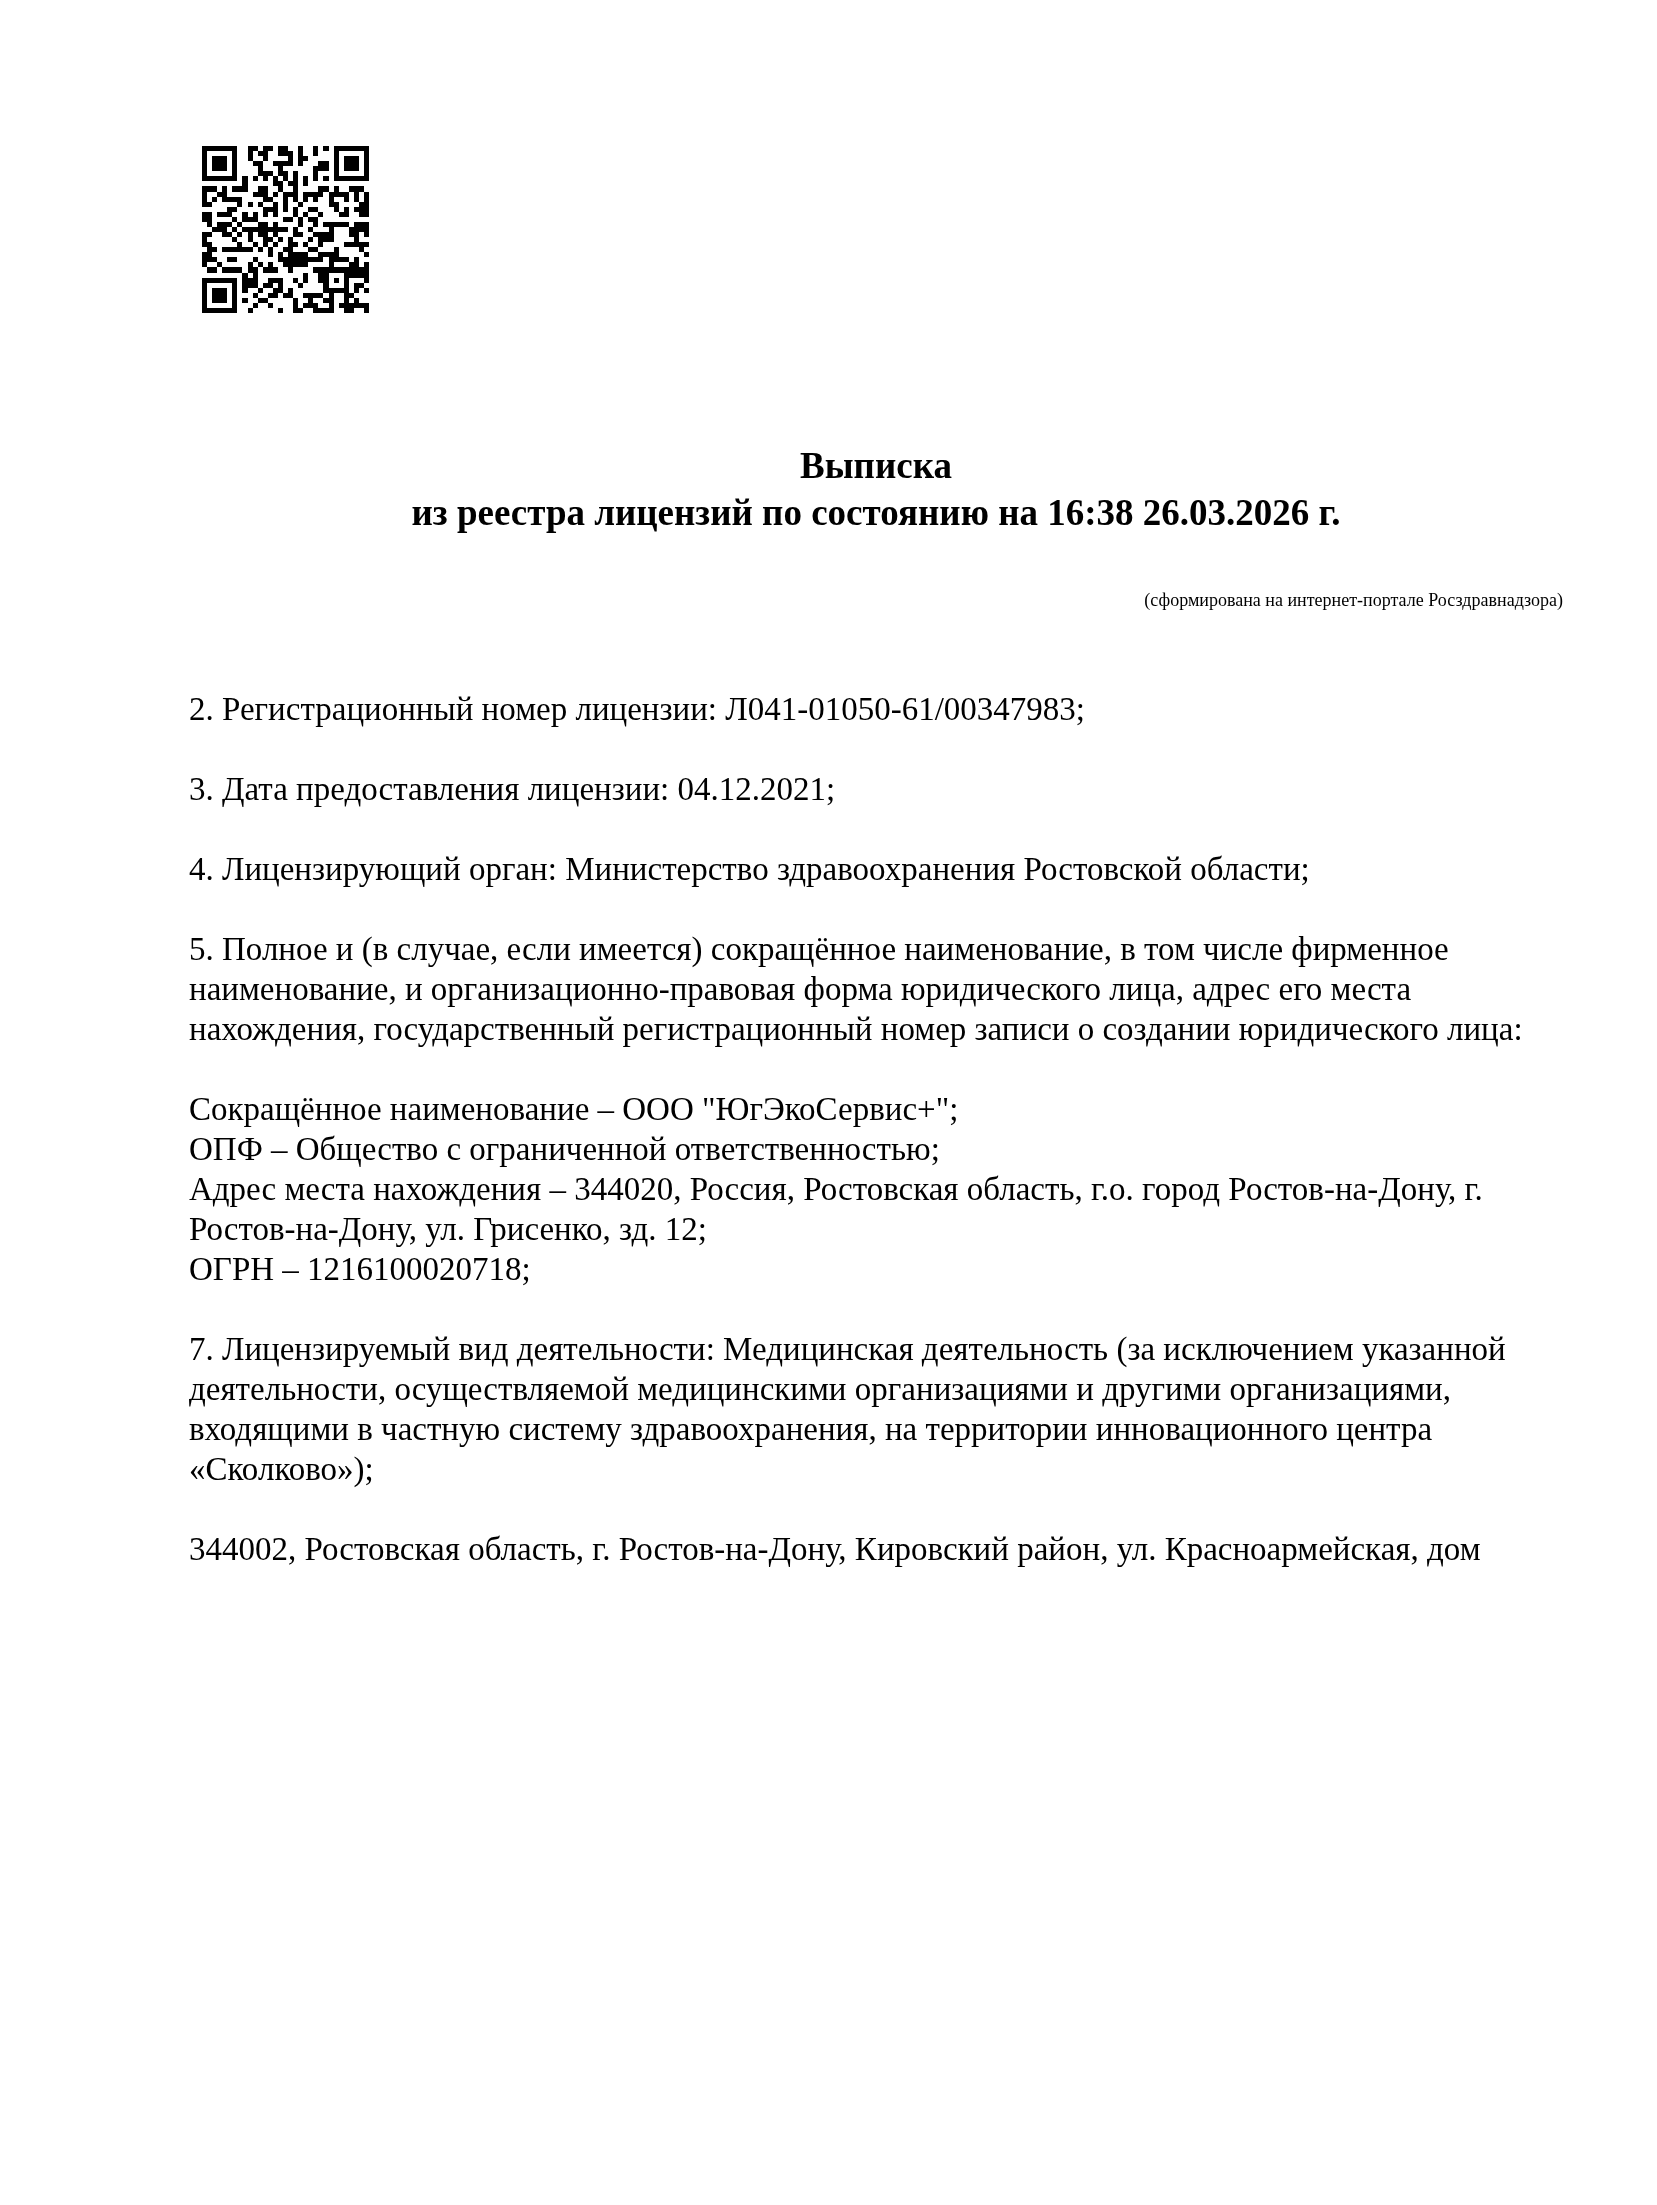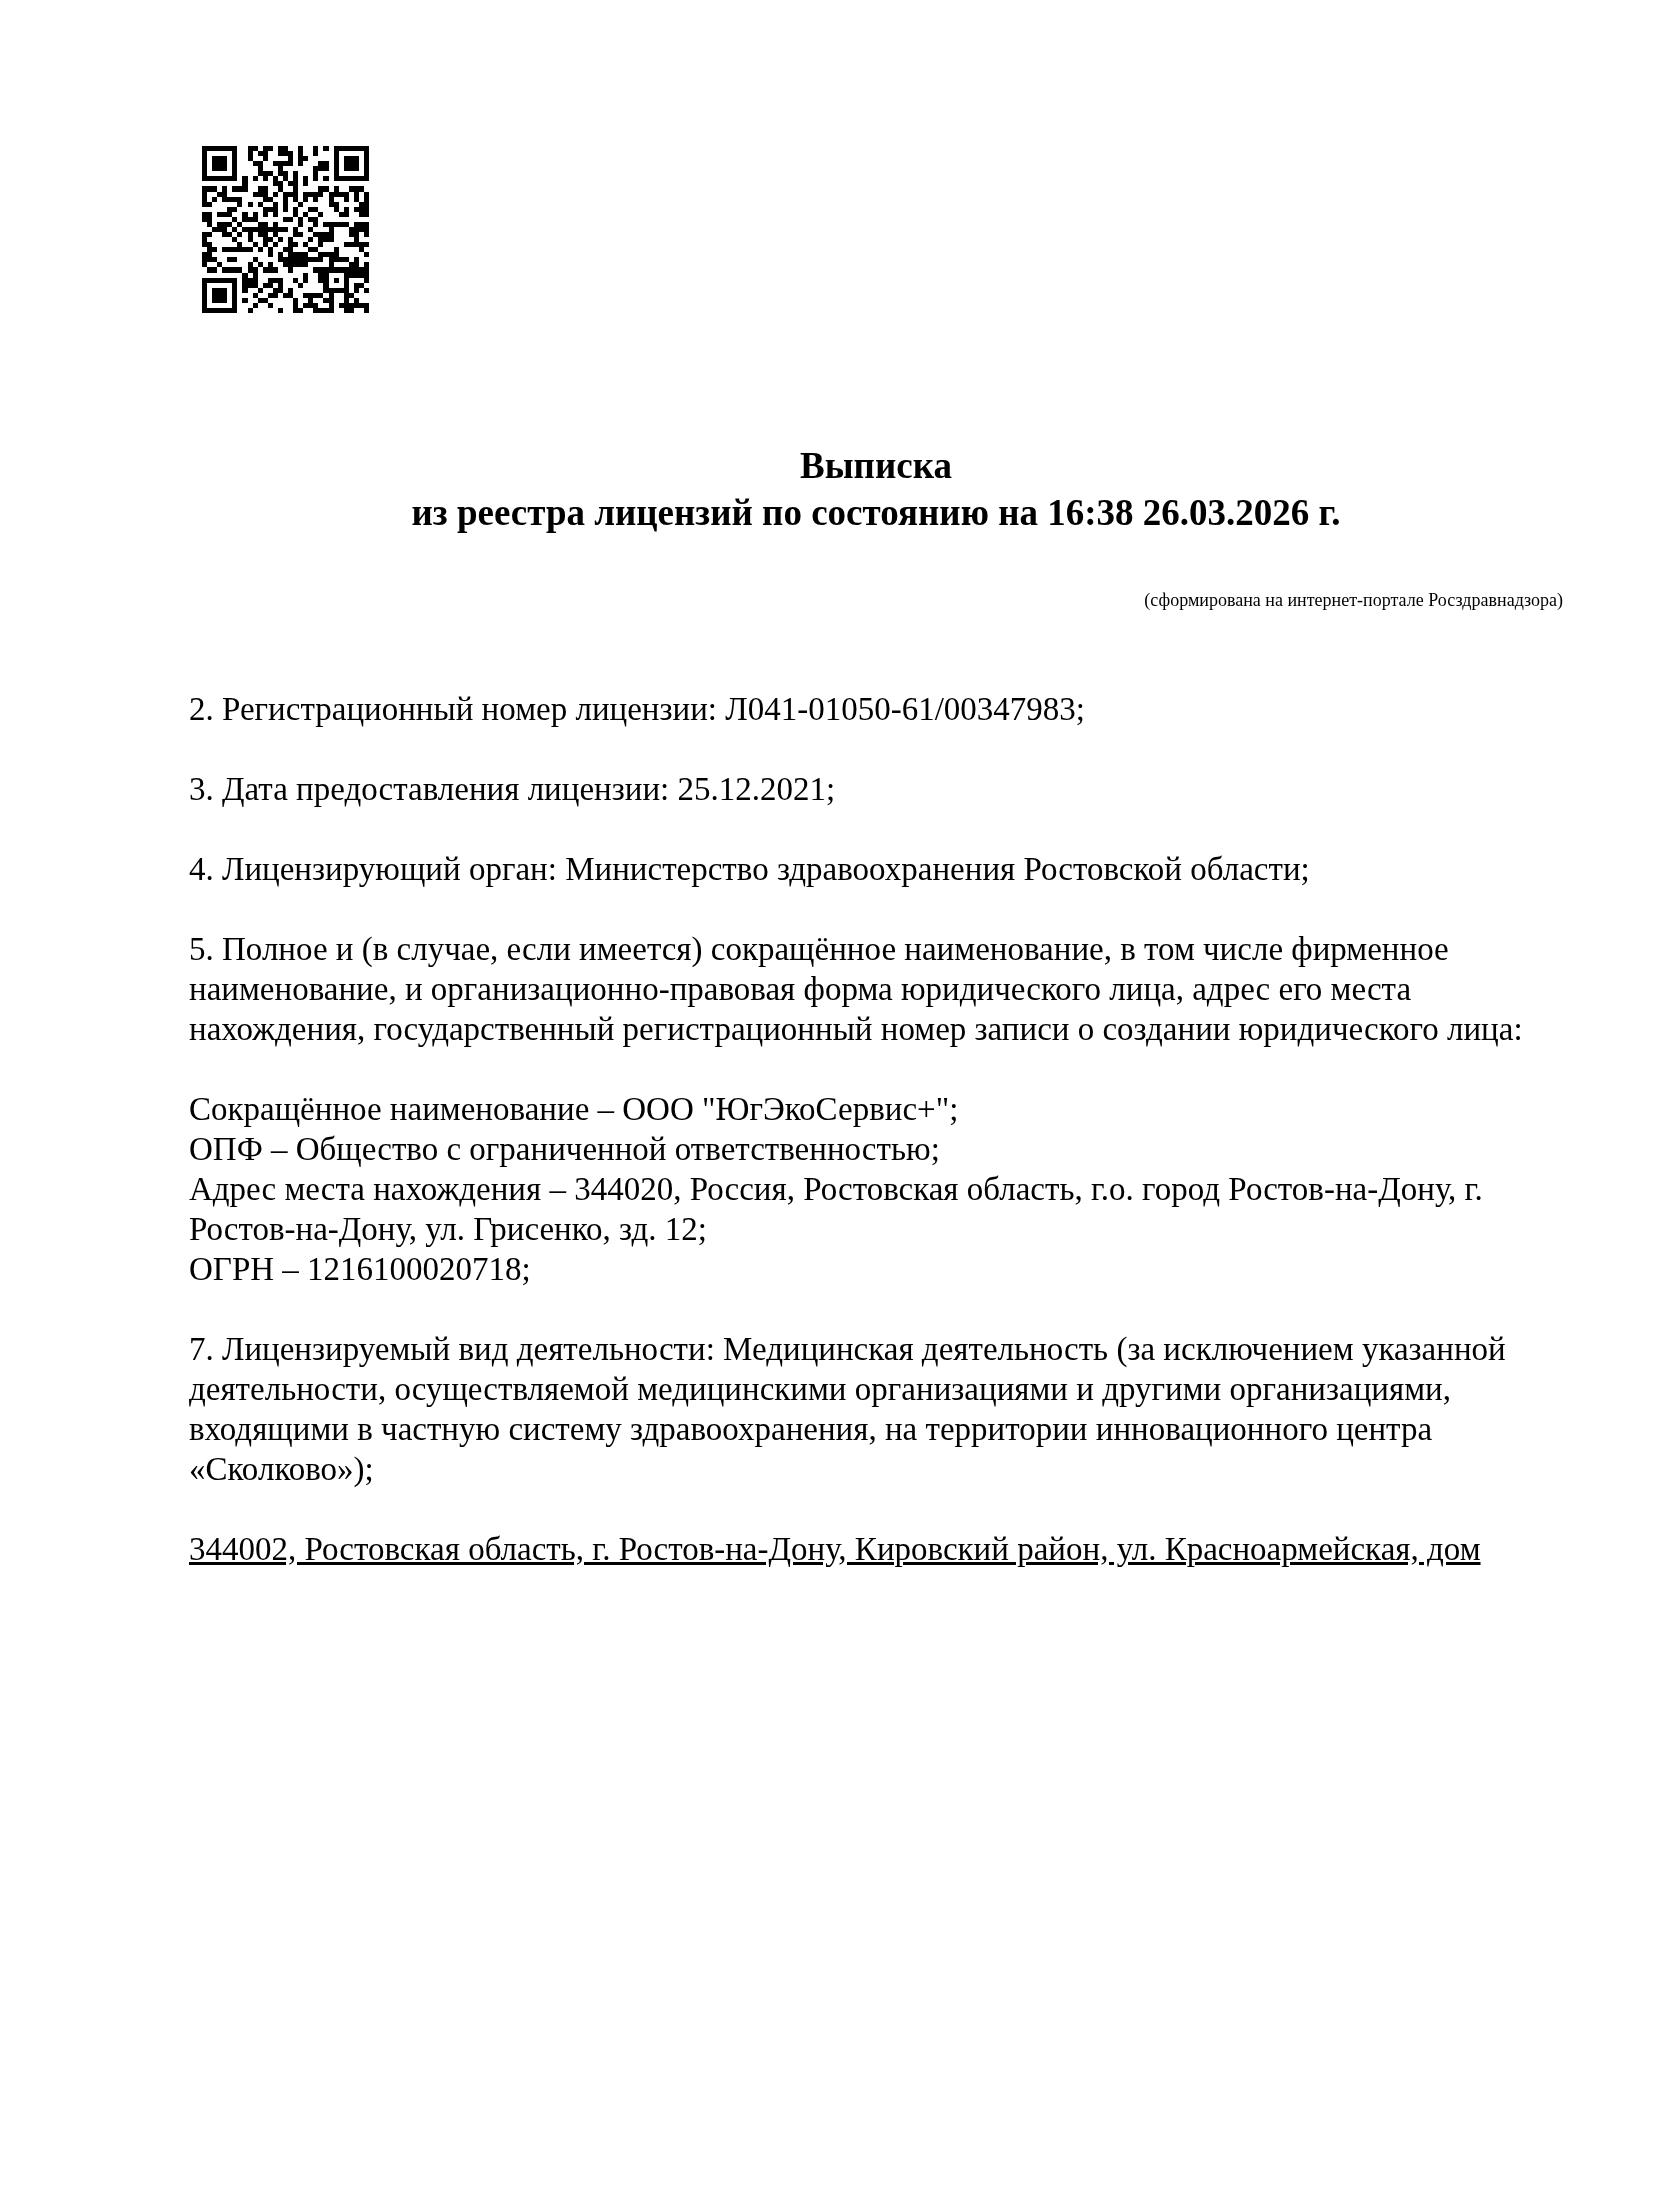--- a/index.html
+++ b/index.html
@@ -41,21 +41,21 @@
   }
   .body {
     margin-top: 72px;
     font-size: 33px;
     line-height: 40px;
   }
   .para {
     margin: 0 0 40px 0;
     white-space: normal;
   }
-  .para:last-child { margin-bottom: 0; text-decoration: underline; }
+  .para:last-child { margin-bottom: 0; }
   .line {  }
 </style>
 </head>
 <body>
 
 <div class="page">
 
   <svg id="qr" class="qr" aria-hidden="true" viewBox="0 0 33 33">
       <path d="M0 0h1v1h-1zM1 0h1v1h-1zM2 0h1v1h-1zM3 0h1v1h-1zM4 0h1v1h-1zM5 0h1v1h-1zM6 0h1v1h-1zM9 0h1v1h-1zM10 0h1v1h-1zM12 0h1v1h-1zM13 0h1v1h-1zM15 0h1v1h-1zM16 0h1v1h-1zM19 0h1v1h-1zM22 0h1v1h-1zM24 0h1v1h-1zM26 0h1v1h-1zM27 0h1v1h-1zM28 0h1v1h-1zM29 0h1v1h-1zM30 0h1v1h-1zM31 0h1v1h-1zM32 0h1v1h-1zM0 1h1v1h-1zM6 1h1v1h-1zM9 1h1v1h-1zM11 1h1v1h-1zM12 1h1v1h-1zM15 1h1v1h-1zM16 1h1v1h-1zM17 1h1v1h-1zM19 1h1v1h-1zM22 1h1v1h-1zM26 1h1v1h-1zM32 1h1v1h-1zM0 2h1v1h-1zM2 2h1v1h-1zM3 2h1v1h-1zM4 2h1v1h-1zM6 2h1v1h-1zM9 2h1v1h-1zM12 2h1v1h-1zM17 2h1v1h-1zM19 2h1v1h-1zM20 2h1v1h-1zM26 2h1v1h-1zM28 2h1v1h-1zM29 2h1v1h-1zM30 2h1v1h-1zM32 2h1v1h-1zM0 3h1v1h-1zM2 3h1v1h-1zM3 3h1v1h-1zM4 3h1v1h-1zM6 3h1v1h-1zM10 3h1v1h-1zM11 3h1v1h-1zM14 3h1v1h-1zM15 3h1v1h-1zM16 3h1v1h-1zM17 3h1v1h-1zM19 3h1v1h-1zM23 3h1v1h-1zM24 3h1v1h-1zM26 3h1v1h-1zM28 3h1v1h-1zM29 3h1v1h-1zM30 3h1v1h-1zM32 3h1v1h-1zM0 4h1v1h-1zM2 4h1v1h-1zM3 4h1v1h-1zM4 4h1v1h-1zM6 4h1v1h-1zM11 4h1v1h-1zM15 4h1v1h-1zM22 4h1v1h-1zM23 4h1v1h-1zM24 4h1v1h-1zM26 4h1v1h-1zM28 4h1v1h-1zM29 4h1v1h-1zM30 4h1v1h-1zM32 4h1v1h-1zM0 5h1v1h-1zM6 5h1v1h-1zM11 5h1v1h-1zM12 5h1v1h-1zM13 5h1v1h-1zM15 5h1v1h-1zM16 5h1v1h-1zM18 5h1v1h-1zM22 5h1v1h-1zM26 5h1v1h-1zM32 5h1v1h-1zM0 6h1v1h-1zM1 6h1v1h-1zM2 6h1v1h-1zM3 6h1v1h-1zM4 6h1v1h-1zM5 6h1v1h-1zM6 6h1v1h-1zM8 6h1v1h-1zM10 6h1v1h-1zM12 6h1v1h-1zM14 6h1v1h-1zM16 6h1v1h-1zM18 6h1v1h-1zM20 6h1v1h-1zM22 6h1v1h-1zM24 6h1v1h-1zM26 6h1v1h-1zM27 6h1v1h-1zM28 6h1v1h-1zM29 6h1v1h-1zM30 6h1v1h-1zM31 6h1v1h-1zM32 6h1v1h-1zM8 7h1v1h-1zM14 7h1v1h-1zM15 7h1v1h-1zM17 7h1v1h-1zM18 7h1v1h-1zM20 7h1v1h-1zM0 8h1v1h-1zM1 8h1v1h-1zM2 8h1v1h-1zM4 8h1v1h-1zM6 8h1v1h-1zM7 8h1v1h-1zM8 8h1v1h-1zM11 8h1v1h-1zM12 8h1v1h-1zM15 8h1v1h-1zM18 8h1v1h-1zM23 8h1v1h-1zM24 8h1v1h-1zM26 8h1v1h-1zM29 8h1v1h-1zM30 8h1v1h-1zM31 8h1v1h-1zM0 9h1v1h-1zM3 9h1v1h-1zM4 9h1v1h-1zM10 9h1v1h-1zM11 9h1v1h-1zM12 9h1v1h-1zM14 9h1v1h-1zM16 9h1v1h-1zM17 9h1v1h-1zM18 9h1v1h-1zM20 9h1v1h-1zM21 9h1v1h-1zM22 9h1v1h-1zM23 9h1v1h-1zM25 9h1v1h-1zM26 9h1v1h-1zM27 9h1v1h-1zM28 9h1v1h-1zM30 9h1v1h-1zM32 9h1v1h-1zM0 10h1v1h-1zM2 10h1v1h-1zM4 10h1v1h-1zM5 10h1v1h-1zM6 10h1v1h-1zM7 10h1v1h-1zM12 10h1v1h-1zM13 10h1v1h-1zM16 10h1v1h-1zM18 10h1v1h-1zM20 10h1v1h-1zM22 10h1v1h-1zM25 10h1v1h-1zM28 10h1v1h-1zM30 10h1v1h-1zM32 10h1v1h-1zM0 11h1v1h-1zM1 11h1v1h-1zM7 11h1v1h-1zM9 11h1v1h-1zM11 11h1v1h-1zM14 11h1v1h-1zM16 11h1v1h-1zM19 11h1v1h-1zM25 11h1v1h-1zM26 11h1v1h-1zM31 11h1v1h-1zM32 11h1v1h-1zM5 12h1v1h-1zM6 12h1v1h-1zM12 12h1v1h-1zM13 12h1v1h-1zM14 12h1v1h-1zM16 12h1v1h-1zM18 12h1v1h-1zM21 12h1v1h-1zM22 12h1v1h-1zM26 12h1v1h-1zM28 12h1v1h-1zM30 12h1v1h-1zM31 12h1v1h-1zM32 12h1v1h-1zM0 13h1v1h-1zM1 13h1v1h-1zM3 13h1v1h-1zM4 13h1v1h-1zM5 13h1v1h-1zM8 13h1v1h-1zM10 13h1v1h-1zM12 13h1v1h-1zM14 13h1v1h-1zM18 13h1v1h-1zM20 13h1v1h-1zM23 13h1v1h-1zM27 13h1v1h-1zM28 13h1v1h-1zM31 13h1v1h-1zM32 13h1v1h-1zM0 14h1v1h-1zM1 14h1v1h-1zM6 14h1v1h-1zM8 14h1v1h-1zM9 14h1v1h-1zM10 14h1v1h-1zM16 14h1v1h-1zM17 14h1v1h-1zM19 14h1v1h-1zM21 14h1v1h-1zM22 14h1v1h-1zM1 15h1v1h-1zM3 15h1v1h-1zM4 15h1v1h-1zM5 15h1v1h-1zM7 15h1v1h-1zM11 15h1v1h-1zM12 15h1v1h-1zM14 15h1v1h-1zM19 15h1v1h-1zM22 15h1v1h-1zM24 15h1v1h-1zM25 15h1v1h-1zM26 15h1v1h-1zM27 15h1v1h-1zM28 15h1v1h-1zM30 15h1v1h-1zM31 15h1v1h-1zM32 15h1v1h-1zM2 16h1v1h-1zM3 16h1v1h-1zM4 16h1v1h-1zM6 16h1v1h-1zM8 16h1v1h-1zM9 16h1v1h-1zM10 16h1v1h-1zM11 16h1v1h-1zM12 16h1v1h-1zM13 16h1v1h-1zM14 16h1v1h-1zM15 16h1v1h-1zM16 16h1v1h-1zM18 16h1v1h-1zM21 16h1v1h-1zM25 16h1v1h-1zM29 16h1v1h-1zM30 16h1v1h-1zM31 16h1v1h-1zM32 16h1v1h-1zM0 17h1v1h-1zM1 17h1v1h-1zM4 17h1v1h-1zM5 17h1v1h-1zM7 17h1v1h-1zM9 17h1v1h-1zM11 17h1v1h-1zM12 17h1v1h-1zM14 17h1v1h-1zM18 17h1v1h-1zM19 17h1v1h-1zM22 17h1v1h-1zM23 17h1v1h-1zM24 17h1v1h-1zM25 17h1v1h-1zM29 17h1v1h-1zM30 17h1v1h-1zM32 17h1v1h-1zM0 18h1v1h-1zM6 18h1v1h-1zM9 18h1v1h-1zM12 18h1v1h-1zM13 18h1v1h-1zM15 18h1v1h-1zM17 18h1v1h-1zM21 18h1v1h-1zM23 18h1v1h-1zM24 18h1v1h-1zM25 18h1v1h-1zM30 18h1v1h-1zM0 19h1v1h-1zM1 19h1v1h-1zM7 19h1v1h-1zM10 19h1v1h-1zM12 19h1v1h-1zM14 19h1v1h-1zM17 19h1v1h-1zM18 19h1v1h-1zM20 19h1v1h-1zM23 19h1v1h-1zM28 19h1v1h-1zM29 19h1v1h-1zM30 19h1v1h-1zM31 19h1v1h-1zM32 19h1v1h-1zM1 20h1v1h-1zM2 20h1v1h-1zM4 20h1v1h-1zM5 20h1v1h-1zM6 20h1v1h-1zM7 20h1v1h-1zM8 20h1v1h-1zM9 20h1v1h-1zM11 20h1v1h-1zM13 20h1v1h-1zM16 20h1v1h-1zM17 20h1v1h-1zM21 20h1v1h-1zM22 20h1v1h-1zM26 20h1v1h-1zM31 20h1v1h-1zM0 21h1v1h-1zM1 21h1v1h-1zM13 21h1v1h-1zM15 21h1v1h-1zM17 21h1v1h-1zM18 21h1v1h-1zM19 21h1v1h-1zM20 21h1v1h-1zM23 21h1v1h-1zM24 21h1v1h-1zM25 21h1v1h-1zM26 21h1v1h-1zM32 21h1v1h-1zM0 22h1v1h-1zM1 22h1v1h-1zM2 22h1v1h-1zM5 22h1v1h-1zM6 22h1v1h-1zM10 22h1v1h-1zM15 22h1v1h-1zM16 22h1v1h-1zM17 22h1v1h-1zM18 22h1v1h-1zM19 22h1v1h-1zM20 22h1v1h-1zM21 22h1v1h-1zM22 22h1v1h-1zM23 22h1v1h-1zM25 22h1v1h-1zM26 22h1v1h-1zM27 22h1v1h-1zM28 22h1v1h-1zM30 22h1v1h-1zM0 23h1v1h-1zM3 23h1v1h-1zM9 23h1v1h-1zM11 23h1v1h-1zM13 23h1v1h-1zM16 23h1v1h-1zM17 23h1v1h-1zM18 23h1v1h-1zM19 23h1v1h-1zM20 23h1v1h-1zM25 23h1v1h-1zM29 23h1v1h-1zM30 23h1v1h-1zM32 23h1v1h-1zM1 24h1v1h-1zM2 24h1v1h-1zM4 24h1v1h-1zM5 24h1v1h-1zM6 24h1v1h-1zM7 24h1v1h-1zM9 24h1v1h-1zM10 24h1v1h-1zM12 24h1v1h-1zM13 24h1v1h-1zM14 24h1v1h-1zM17 24h1v1h-1zM22 24h1v1h-1zM23 24h1v1h-1zM24 24h1v1h-1zM25 24h1v1h-1zM26 24h1v1h-1zM27 24h1v1h-1zM28 24h1v1h-1zM29 24h1v1h-1zM30 24h1v1h-1zM31 24h1v1h-1zM32 24h1v1h-1zM8 25h1v1h-1zM10 25h1v1h-1zM20 25h1v1h-1zM23 25h1v1h-1zM24 25h1v1h-1zM28 25h1v1h-1zM29 25h1v1h-1zM30 25h1v1h-1zM31 25h1v1h-1zM32 25h1v1h-1zM0 26h1v1h-1zM1 26h1v1h-1zM2 26h1v1h-1zM3 26h1v1h-1zM4 26h1v1h-1zM5 26h1v1h-1zM6 26h1v1h-1zM8 26h1v1h-1zM9 26h1v1h-1zM10 26h1v1h-1zM13 26h1v1h-1zM14 26h1v1h-1zM15 26h1v1h-1zM18 26h1v1h-1zM20 26h1v1h-1zM23 26h1v1h-1zM24 26h1v1h-1zM26 26h1v1h-1zM28 26h1v1h-1zM32 26h1v1h-1zM0 27h1v1h-1zM6 27h1v1h-1zM8 27h1v1h-1zM9 27h1v1h-1zM10 27h1v1h-1zM12 27h1v1h-1zM13 27h1v1h-1zM15 27h1v1h-1zM19 27h1v1h-1zM24 27h1v1h-1zM28 27h1v1h-1zM30 27h1v1h-1zM31 27h1v1h-1zM0 28h1v1h-1zM2 28h1v1h-1zM3 28h1v1h-1zM4 28h1v1h-1zM6 28h1v1h-1zM8 28h1v1h-1zM11 28h1v1h-1zM14 28h1v1h-1zM15 28h1v1h-1zM17 28h1v1h-1zM24 28h1v1h-1zM25 28h1v1h-1zM26 28h1v1h-1zM27 28h1v1h-1zM28 28h1v1h-1zM30 28h1v1h-1zM32 28h1v1h-1zM0 29h1v1h-1zM2 29h1v1h-1zM3 29h1v1h-1zM4 29h1v1h-1zM6 29h1v1h-1zM10 29h1v1h-1zM13 29h1v1h-1zM14 29h1v1h-1zM16 29h1v1h-1zM17 29h1v1h-1zM20 29h1v1h-1zM21 29h1v1h-1zM22 29h1v1h-1zM23 29h1v1h-1zM25 29h1v1h-1zM28 29h1v1h-1zM29 29h1v1h-1zM0 30h1v1h-1zM2 30h1v1h-1zM3 30h1v1h-1zM4 30h1v1h-1zM6 30h1v1h-1zM8 30h1v1h-1zM11 30h1v1h-1zM12 30h1v1h-1zM18 30h1v1h-1zM21 30h1v1h-1zM24 30h1v1h-1zM25 30h1v1h-1zM28 30h1v1h-1zM30 30h1v1h-1zM0 31h1v1h-1zM6 31h1v1h-1zM10 31h1v1h-1zM13 31h1v1h-1zM18 31h1v1h-1zM20 31h1v1h-1zM21 31h1v1h-1zM22 31h1v1h-1zM25 31h1v1h-1zM27 31h1v1h-1zM28 31h1v1h-1zM29 31h1v1h-1zM30 31h1v1h-1zM31 31h1v1h-1zM32 31h1v1h-1zM0 32h1v1h-1zM1 32h1v1h-1zM2 32h1v1h-1zM3 32h1v1h-1zM4 32h1v1h-1zM5 32h1v1h-1zM6 32h1v1h-1zM9 32h1v1h-1zM15 32h1v1h-1zM18 32h1v1h-1zM19 32h1v1h-1zM22 32h1v1h-1zM23 32h1v1h-1zM24 32h1v1h-1zM25 32h1v1h-1zM28 32h1v1h-1zM29 32h1v1h-1zM32 32h1v1h-1z" fill="#000000"></path>
     </svg>
@@ -64,21 +64,21 @@
 
     <div class="title">
       <div>Выписка</div>
       <div>из реестра лицензий по состоянию на 16:38 26.03.2026 г.</div>
     </div>
 
     <div class="subtitle">(сформирована на интернет-портале Росздравнадзора)</div>
 
     <div class="body" id="doc-body">
         <div class="para">2. Регистрационный номер лицензии: Л041-01050-61/00347983;</div>
-        <div class="para">3. Дата предоставления лицензии: 25.12.2021;</div>
+        <div class="para">3. Дата предоставления лицензии: 04.12.2021;</div>
         <div class="para">4. Лицензирующий орган: Министерство здравоохранения Ростовской области;</div>
         <div class="para">5. Полное и (в случае, если имеется) сокращённое наименование, в том числе фирменное наименование, и организационно-правовая форма юридического лица, адрес его места нахождения, государственный регистрационный номер записи о создании юридического лица:</div>
         <div class="para">
           <div class="line">Сокращённое наименование – ООО "ЮгЭкоСервис+";</div>
           <div class="line">ОПФ – Общество с ограниченной ответственностью;</div>
           <div class="line">Адрес места нахождения – 344020, Россия, Ростовская область, г.о. город Ростов-на-Дону, г. Ростов-на-Дону, ул. Грисенко, зд. 12;</div>
           <div class="line">ОГРН – 1216100020718;</div>
         </div>
         <div class="para">7. Лицензируемый вид деятельности: Медицинская деятельность (за исключением указанной деятельности, осуществляемой медицинскими организациями и другими организациями, входящими в частную систему здравоохранения, на территории инновационного центра «Сколково»);</div>
         <div class="para">344002, Ростовская область, г. Ростов-на-Дону, Кировский район, ул. Красноармейская, дом</div>

